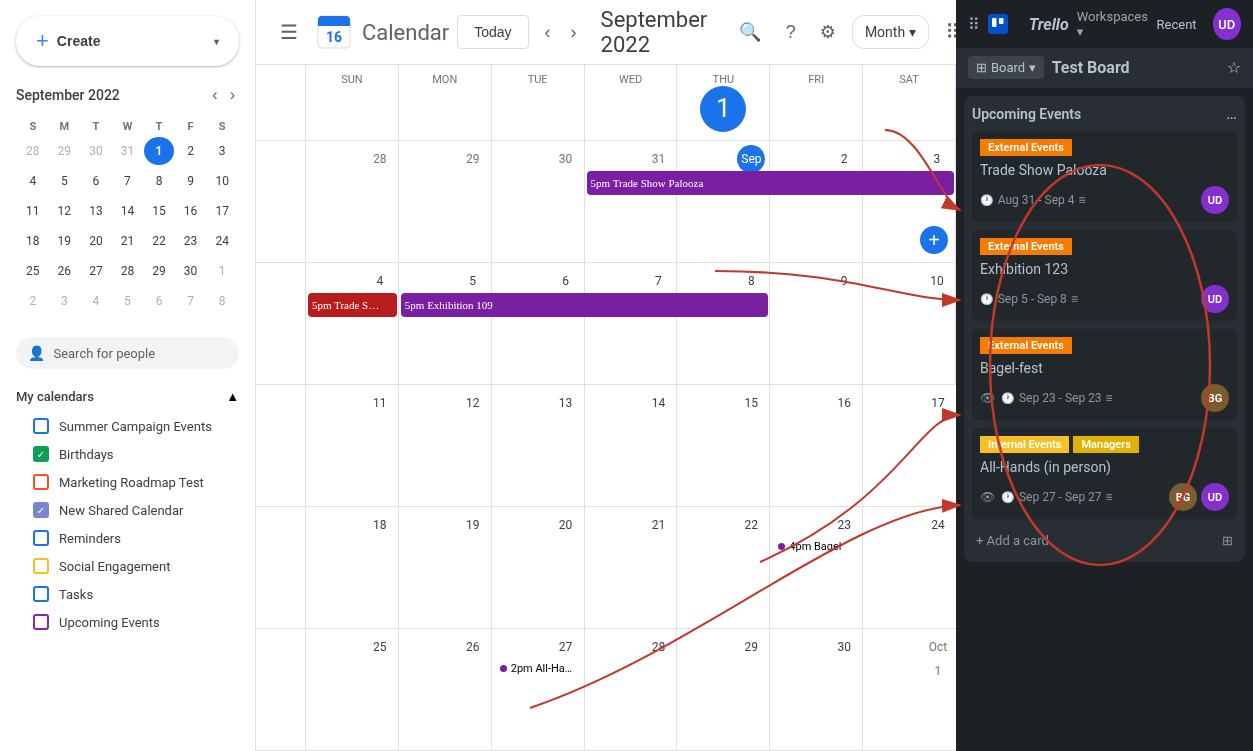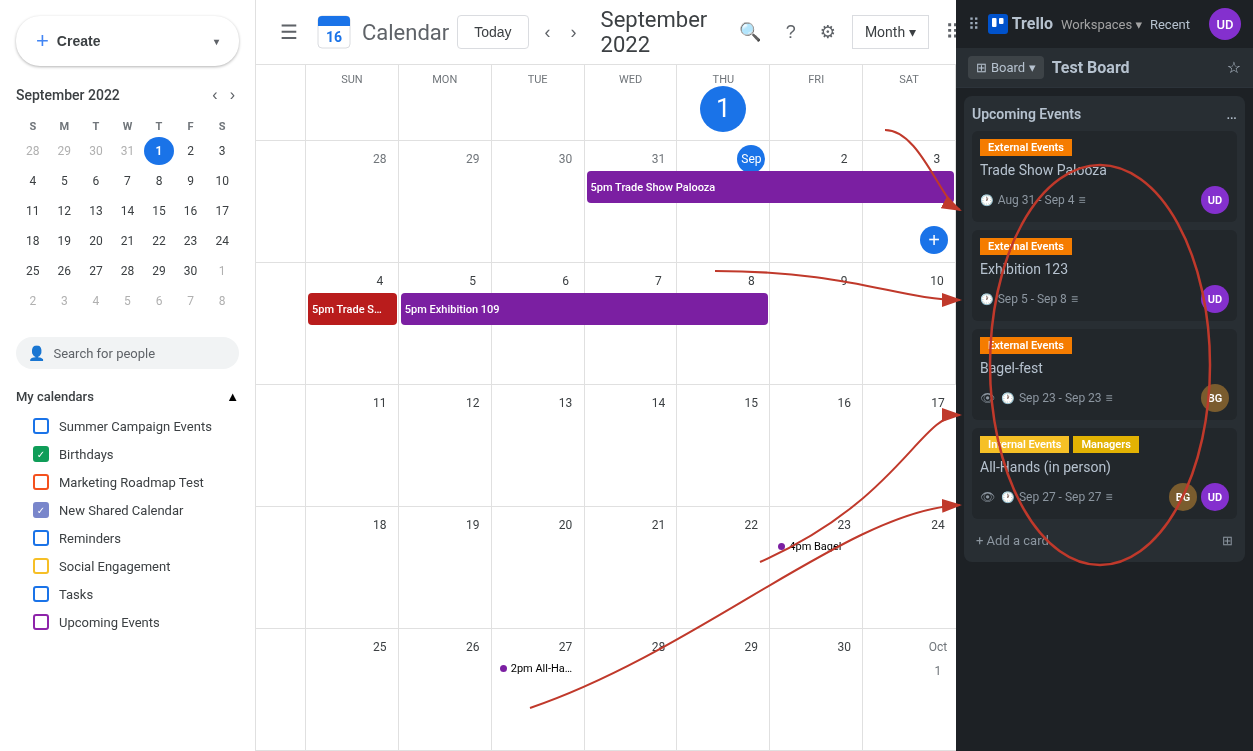--- a/index.html
+++ b/index.html
@@ -43,21 +43,21 @@
     .topbar { display: flex; align-items: center; padding: 8px 16px; gap: 8px; border-bottom: 1px solid #e0e0e0; height: 65px; flex-shrink: 0; }
     .topbar-menu { background: none; border: none; cursor: pointer; font-size: 20px; color: #5f6368; padding: 8px; border-radius: 50%; }
     .topbar-logo { display: flex; align-items: center; gap: 8px; text-decoration: none; }
     .topbar-logo-text { font-size: 22px; color: #5f6368; font-weight: 400; }
     .topbar-today-btn { padding: 8px 16px; border: 1px solid #dadce0; border-radius: 4px; background: #fff; cursor: pointer; font-size: 14px; color: #3c4043; font-weight: 500; }
     .topbar-nav { display: flex; gap: 4px; }
     .topbar-nav-btn { background: none; border: none; cursor: pointer; color: #5f6368; font-size: 18px; padding: 8px; border-radius: 50%; }
     .topbar-date { font-size: 22px; color: #3c4043; font-weight: 400; margin: 0 8px; }
     .topbar-spacer { flex: 1; }
     .topbar-icon-btn { background: none; border: none; cursor: pointer; color: #5f6368; font-size: 18px; padding: 8px; border-radius: 50%; }
-    .topbar-view-btn { display: flex; align-items: center; gap: 4px; padding: 8px 12px; border: 1px solid #dadce0; border-radius: 0; background: #fff; cursor: pointer; font-size: 14px; color: #3c4043; }
+    .topbar-view-btn { display: flex; align-items: center; gap: 4px; padding: 8px 12px; border: 1px solid #dadce0; border-radius: 12px; background: #fff; cursor: pointer; font-size: 14px; color: #3c4043; }
     .topbar-apps { font-size: 20px; color: #5f6368; cursor: pointer; padding: 8px; }
 
     
     .cal-grid-wrapper { flex: 1; display: flex; flex-direction: column; overflow: hidden; }
     .cal-grid-header { display: grid; grid-template-columns: 50px repeat(7, 1fr); border-bottom: 1px solid #e0e0e0; }
     .cal-grid-header-empty { width: 50px; border-right: 1px solid #e0e0e0; }
     .cal-grid-col-header { text-align: center; padding: 8px 0; font-size: 11px; color: #70757a; font-weight: 400; border-right: 1px solid #e0e0e0; }
     .cal-grid-col-header .day-num { font-size: 26px; color: #3c4043; display: block; line-height: 1.2; }
     .cal-grid-col-header .day-num.today { background: #1a73e8; color: #fff; border-radius: 50%; width: 46px; height: 46px; display: flex; align-items: center; justify-content: center; margin: 0 auto; font-size: 26px; }
 
@@ -69,21 +69,21 @@
     .cal-day-num { font-size: 12px; color: #3c4043; text-align: right; padding: 2px 4px; cursor: pointer; display: inline-block; width: 28px; height: 28px; line-height: 24px; text-align: center; border-radius: 50%; float: right; }
     .cal-day-num.other-month { color: #70757a; }
     .cal-day-num.today { background: #1a73e8; color: #fff; }
     .cal-event-dot { display: flex; align-items: center; gap: 4px; font-size: 11px; cursor: pointer; margin-bottom: 2px; padding: 1px 4px; border-radius: 4px; clear: both; }
     .event-dot { width: 7px; height: 7px; border-radius: 50%; flex-shrink: 0; }
 
     
     .trello-panel { width: 297px; min-width: 297px; background: #1d2125; display: flex; flex-direction: column; overflow: hidden; }
     .trello-topbar { display: flex; align-items: center; padding: 8px 12px; gap: 8px; height: 48px; }
     .trello-grid-icon { color: #9fadbc; font-size: 16px; }
-    .trello-logo { display: flex; align-items: flex-start; gap: 4px; }
+    .trello-logo { display: flex; align-items: center; gap: 21px; font-style: italic; }
     .trello-logo-box { width: 20px; height: 20px; background: #0052cc; border-radius: 3px; display: flex; align-items: center; justify-content: center; }
     .trello-logo-text { color: #b6c2cf; font-size: 16px; font-weight: 700; }
     .trello-workspaces { color: #a3a3a3; font-size: 13px; cursor: pointer; }
     .trello-recent { color: #b6c2cf; font-size: 13px; cursor: pointer; }
     .trello-spacer { flex: 1; }
     .trello-avatar { width: 32px; height: 32px; border-radius: 50%; background: #8430ce; color: #fff; display: flex; align-items: center; justify-content: center; font-size: 13px; font-weight: 500; }
 
     .trello-board-bar { display: flex; align-items: center; padding: 8px 12px; gap: 8px; border-bottom: 1px solid #2c333a; background: #282e33; }
     .trello-board-title { color: #b6c2cf; font-size: 16px; font-weight: 700; flex: 1; }
     .trello-board-view { display: flex; align-items: center; gap: 4px; padding: 4px 8px; border-radius: 4px; background: rgba(255,255,255,0.1); cursor: pointer; color: #b6c2cf; font-size: 13px; }
@@ -98,21 +98,21 @@
     .trello-card { background: #22272b; border-radius: 6px; padding: 8px; margin-bottom: 8px; cursor: pointer; }
     .trello-card-labels { display: flex; gap: 4px; margin-bottom: 6px; flex-wrap: wrap; }
     .trello-label { padding: 2px 8px; border-radius: 0; font-size: 11px; font-weight: 600; color: #fff; }
     .trello-card-title { color: #b6c2cf; font-size: 14px; margin-bottom: 8px; }
     .trello-card-footer { display: flex; align-items: center; gap: 6px; }
     .trello-card-meta { display: flex; align-items: center; gap: 4px; color: #8c96a0; font-size: 12px; }
     .trello-avatar-sm { width: 28px; height: 28px; border-radius: 50%; background: #8430ce; color: #fff; display: flex; align-items: center; justify-content: center; font-size: 11px; font-weight: 600; margin-left: auto; }
     .trello-add-card { display: flex; align-items: center; gap: 6px; padding: 6px 4px; cursor: pointer; color: #8c96a0; font-size: 13px; border-radius: 4px; }
 
     
-    .event-span { position: absolute; background: #7b1fa2; color: #fff; border-radius: 4px; padding: 1px 4px; font-size: 11px; font-weight: 500; cursor: pointer; white-space: nowrap; overflow: hidden; text-overflow: ellipsis; z-index: 2; height: 32px; display: flex; align-items: center; }
+    .event-span { position: absolute; background: #7b1fa2; color: #fff; border-radius: 4px; padding: 1px 4px; font-size: 11px; font-weight: 500; cursor: pointer; white-space: nowrap; overflow: hidden; text-overflow: ellipsis; z-index: 2; height: 24px; display: flex; align-items: center; font-family: Liberation Serif, serif; }
   </style>
 </head>
 <body>
 
 <div class="sidebar">
   <button class="create-btn">
     <span class="create-plus">+</span>
     <span>Create</span>
     <span class="create-chevron">▾</span>
   </button>

